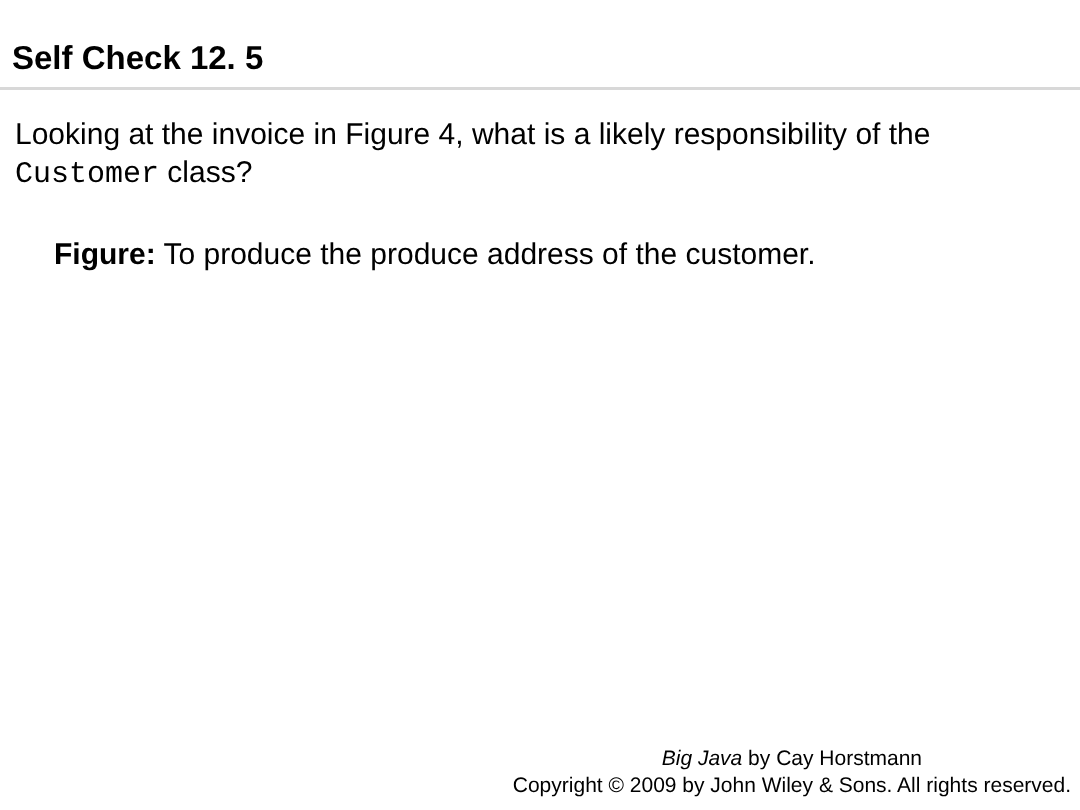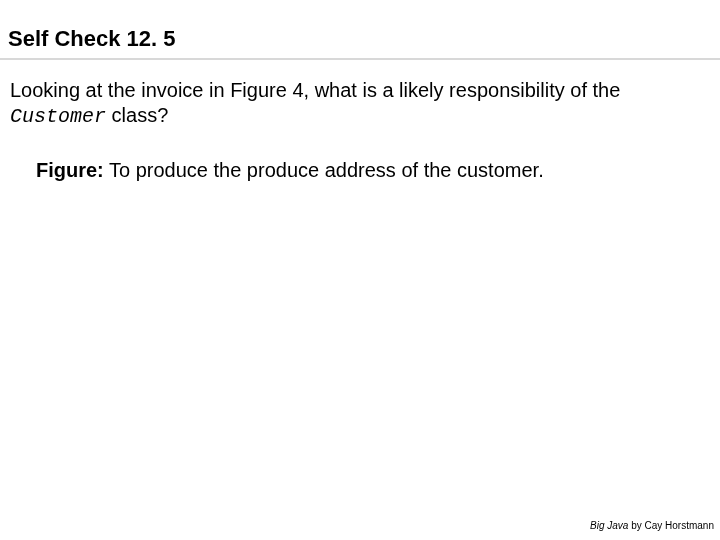--- a/index.html
+++ b/index.html
@@ -36,38 +36,37 @@
       padding: 18px 12px 0 10px;
     }
     .question {
       font-size: 20px;
       color: #000000;
       line-height: 1.25;
     }
     .code-inline {
       font-family: "Courier New", Courier, monospace;
       font-size: 20px;
-      font-style: italic;
     }
     .answer-block {
       margin-top: 28px;
       padding-left: 26px;
       font-size: 20px;
       color: #000000;
       line-height: 1.3;
     }
     .answer-label {
       font-weight: bold;
     }
     .footer {
       position: absolute;
       bottom: 8px;
       right: 6px;
       text-align: center;
-      font-size: 10px;
+      font-size: 14px;
       color: #000000;
       line-height: 1.3;
     }
     .footer .book-title {
       font-style: italic;
     }
   </style>
 </head>
 <body>
 
@@ -84,15 +83,16 @@
 
     <div class="answer-block">
       <span class="answer-label">Figure:</span><span> To produce the produce address of the customer.</span>
     </div>
   </div>
 
   <div class="footer">
     <div>
       <span class="book-title">Big Java</span><span> by Cay Horstmann</span>
     </div>
+    <div>Copyright © 2009 by John Wiley &amp; Sons.  All rights reserved.</div>
   </div>
 
 </div>
 
 </body></html>

